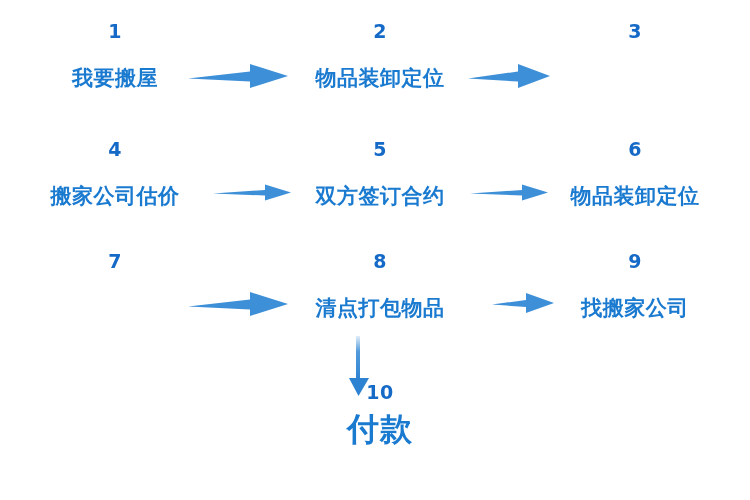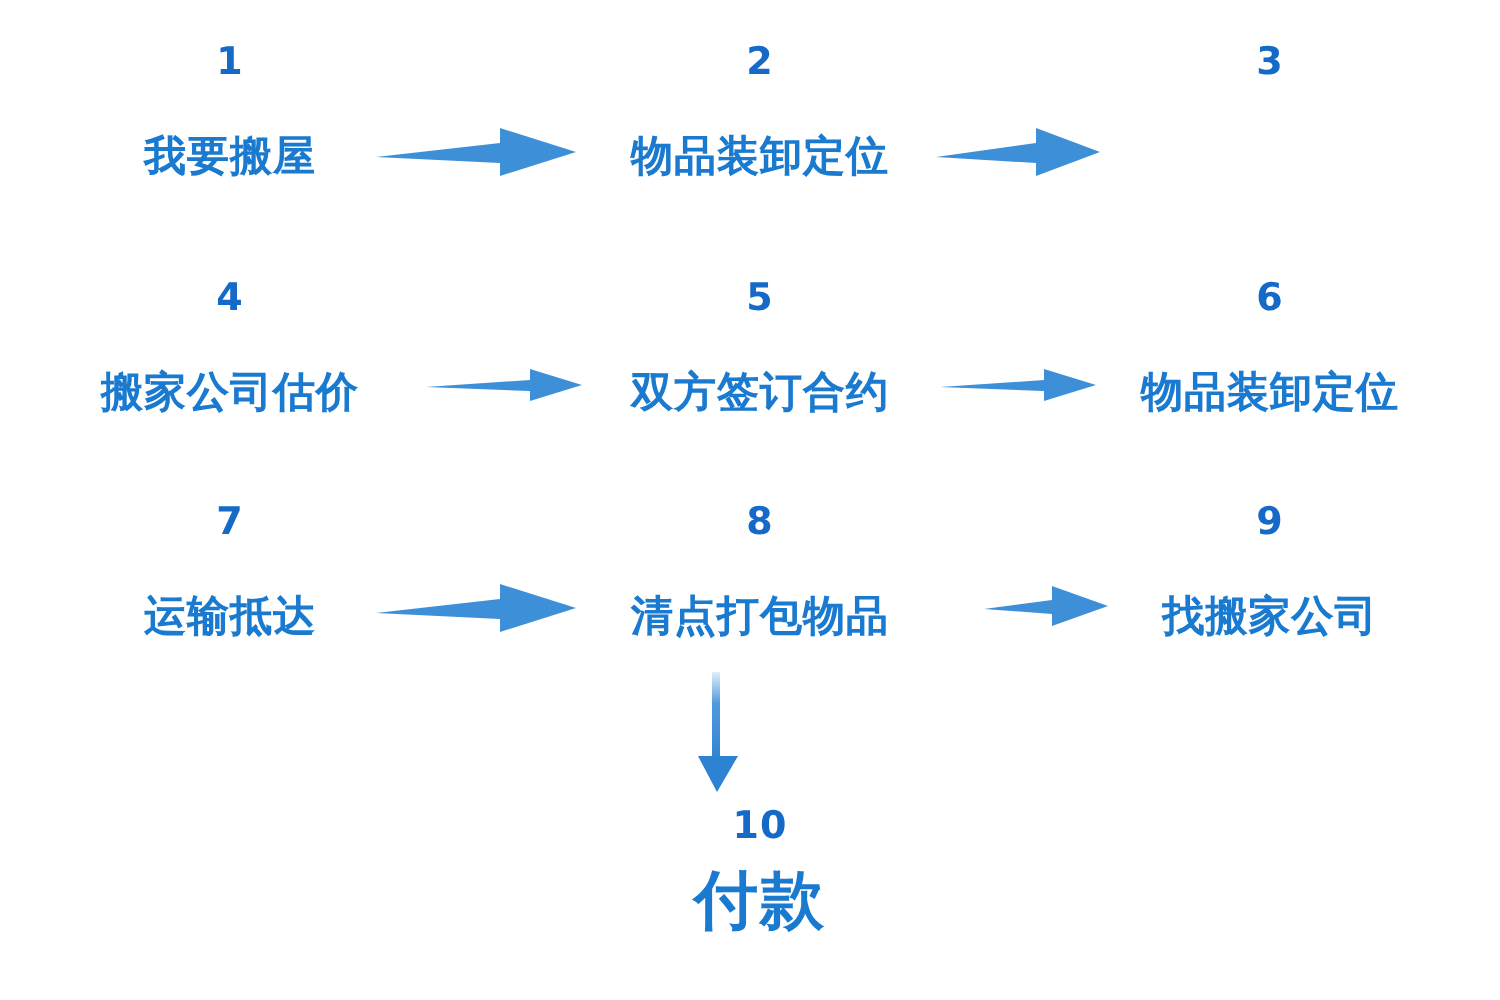--- a/index.html
+++ b/index.html
@@ -68,21 +68,21 @@
   #step-3 { left: 520px; top:  22px; width: 230px; }
 
   #step-4 { left:   0px; top: 140px; width: 230px; }
   #step-5 { left: 255px; top: 140px; width: 250px; }
   #step-6 { left: 520px; top: 140px; width: 230px; }
 
   #step-7 { left:   0px; top: 252px; width: 230px; }
   #step-8 { left: 255px; top: 252px; width: 250px; }
   #step-9 { left: 520px; top: 252px; width: 230px; }
 
-  #step-10 { left: 255px; top: 404px; width: 250px; }
+  #step-10 { left: 255px; top: 383px; width: 250px; }
 
   #arrow-1-2 { left: 188px; top:  62px; }
   #arrow-2-3 { left: 468px; top:  62px; }
   #arrow-4-5 { left: 213px; top: 180px; }
   #arrow-5-6 { left: 470px; top: 180px; }
   #arrow-7-8 { left: 188px; top: 290px; }
   #arrow-8-9 { left: 492px; top: 290px; }
   #arrow-8-10 { left: 345px; top: 336px; }
 </style>
 </head>
@@ -138,21 +138,20 @@
     </svg>
   </div>
 
   <div class="step" id="step-6">
     <span class="step-number">6</span>
     <span class="step-label">物品装卸定位</span>
   </div>
 
   <div class="step" id="step-7">
     <span class="step-number">7</span>
-    <span class="step-label">运输抵达</span>
   </div>
 
   <div class="arrow" id="arrow-7-8">
     <svg width="100" height="28" viewBox="0 0 100 28">
       <polygon points="0,16.5 62,9.5 62,2 100,14 62,26 62,19.5" fill="#3d8fd8"></polygon>
     </svg>
   </div>
 
   <div class="step" id="step-8">
     <span class="step-number">8</span>

